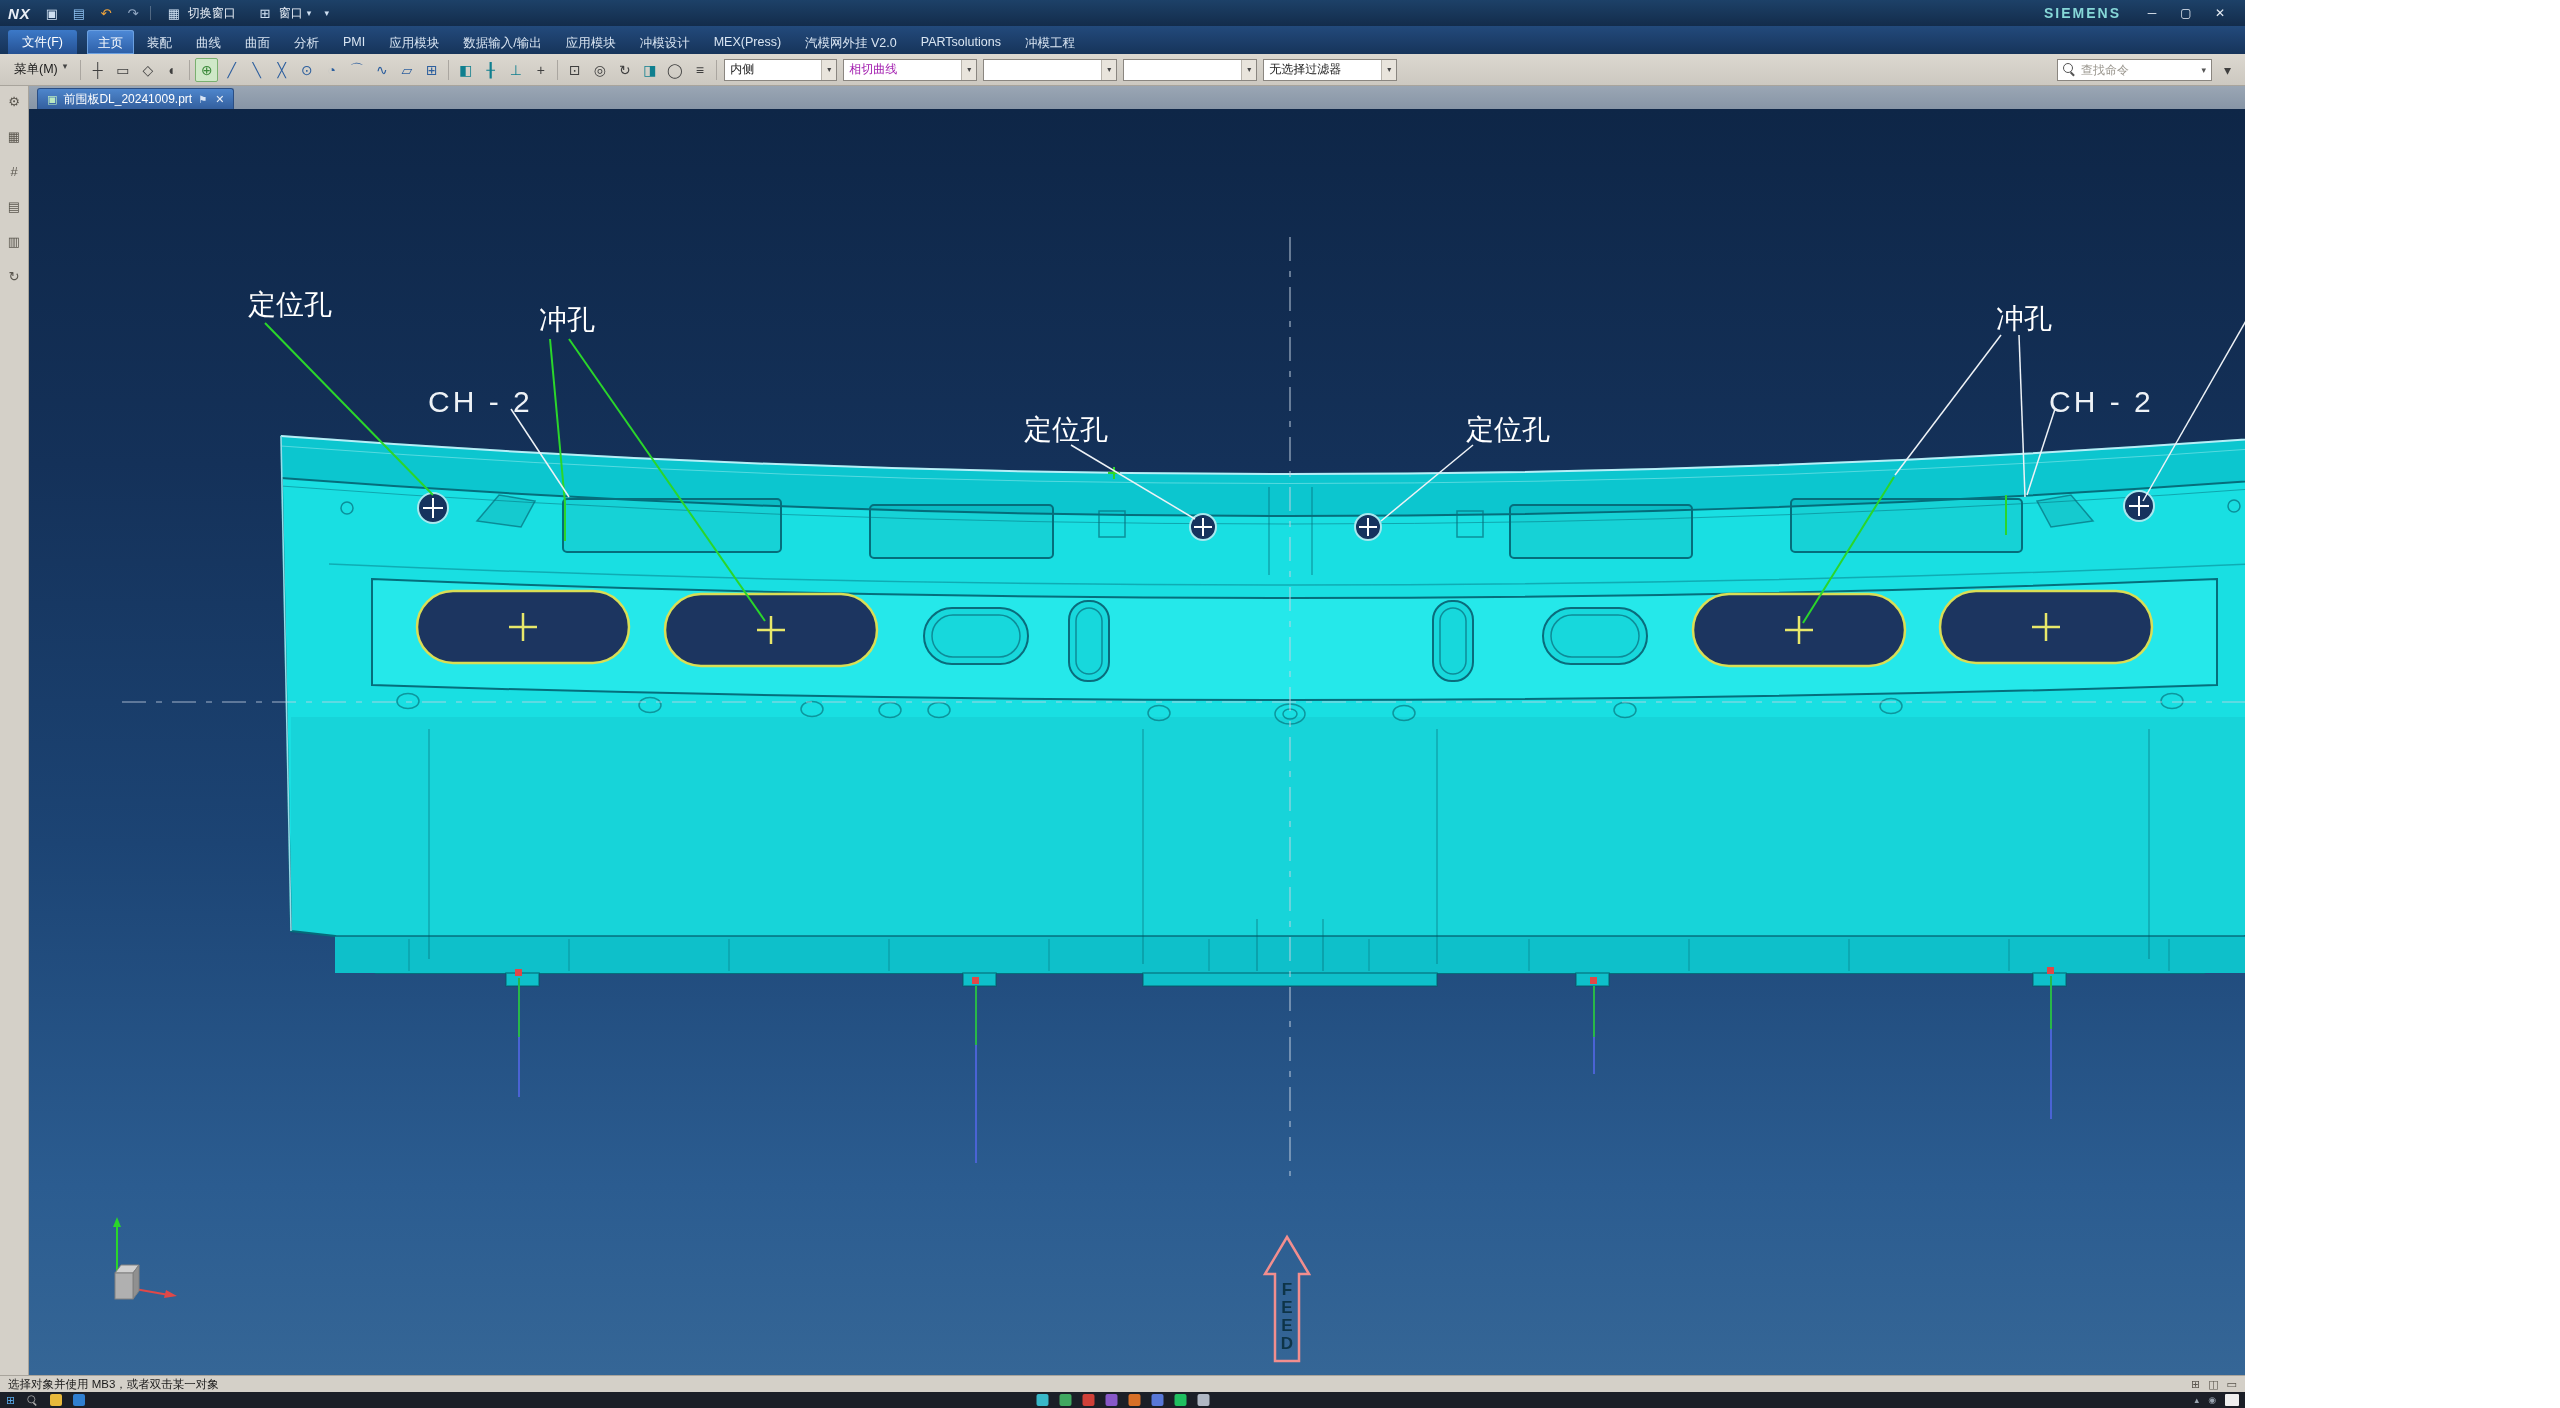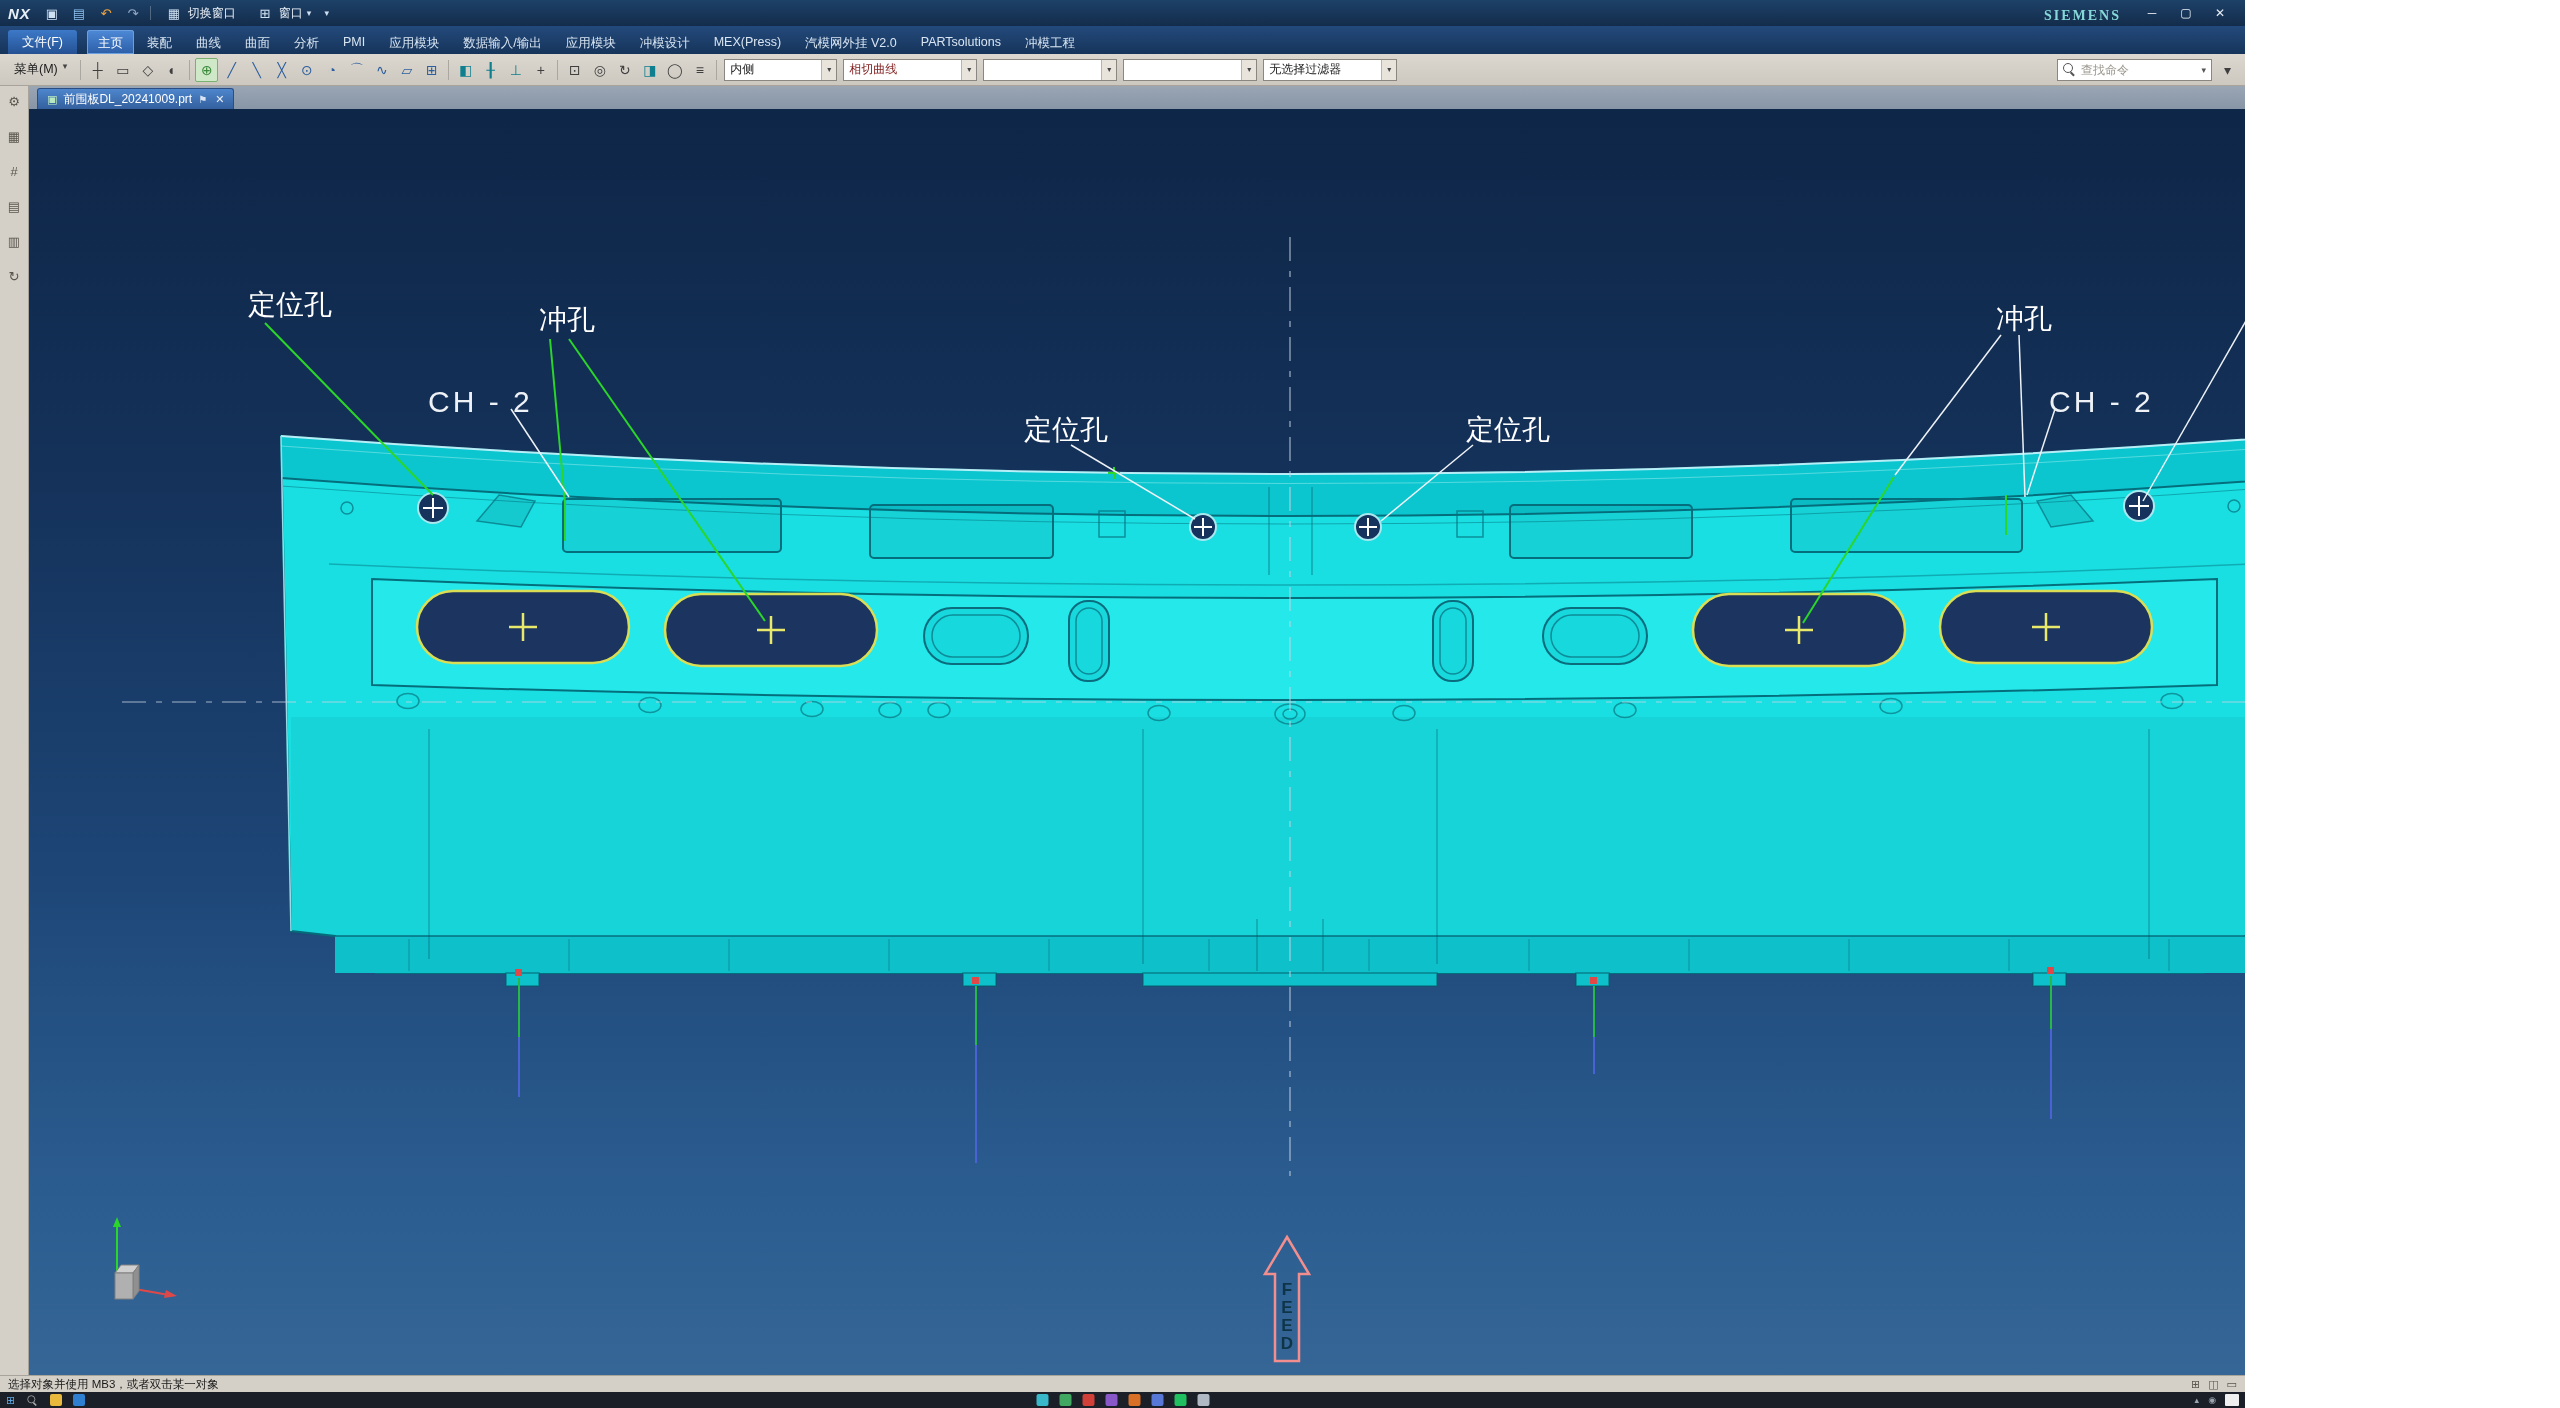--- a/index.html
+++ b/index.html
@@ -11,21 +11,21 @@
   .titlebar { height:26px; background:linear-gradient(#1d4168,#132c4b); display:flex;
     align-items:center; padding:0 8px; color:#e8eef6; position:relative; }
   .tb-left { display:flex; align-items:center; gap:7px; z-index:2; }
   .nx-logo { font-weight:bold; font-style:italic; font-size:15px; letter-spacing:1px; margin-right:4px; }
   .tb-ic { font-size:13px; width:20px; text-align:center; color:#cfe0f2; }
   .tb-ic.save{ color:#8ec1f0; } .tb-ic.undo{ color:#f0a43c; } .tb-ic.redo{ color:#93a9c4; }
   .tb-sep { width:1px; height:14px; background:rgba(255,255,255,.25); }
   .tb-btn { display:flex; align-items:center; gap:4px; font-size:12px; padding:2px 6px; }
   .tb-caret { font-size:9px; color:#cfe0f2; }
   .tb-title { position:absolute; left:0; right:0; text-align:center; font-size:12.5px; color:#f0f4fa; z-index:1; }
-  .tb-right { margin-left:auto; display:flex; align-items:flex-end; z-index:2;font-family:Liberation Serif, serif; }
+  .tb-right { margin-left:auto; display:flex; align-items:center; z-index:2; }
   .brand { color:#86d8d8; font-weight:bold; font-size:14px; letter-spacing:2px; margin-right:14px; }
   .winbtn { width:34px; height:22px; text-align:center; line-height:22px; font-size:12px; color:#e8eef6; }
 
   
   .ribbontabs { height:28px; background:linear-gradient(#234a7c,#16345a); display:flex;
     align-items:flex-end; padding:0 4px; gap:2px; }
   .file-btn { background:linear-gradient(#3c79c8,#255193); color:#fff; font-size:12.5px;
     padding:4px 14px; height:24px; border-radius:3px 3px 0 0; margin:0 8px 0 4px; }
   .rtab { color:#d9e5f2; font-size:12.5px; padding:5px 11px; height:24px; white-space:nowrap; }
   .rtab.active { background:linear-gradient(#4e8ad8,#2c5ea6); color:#fff;
@@ -39,21 +39,21 @@
   .t-ic { width:23px; height:24px; display:flex; align-items:center; justify-content:center;
     font-size:14px; color:#3f3f3f; border:1px solid transparent; border-radius:2px; }
   .t-ic.b{ color:#2d5f9e; } .t-ic.t{ color:#0f7f8f; } .t-ic.g2{ color:#3a8a3a; }
   .t-ic.on{ background:#cfe8c8; border-color:#7ab070; }
   .t-sep { width:1px; height:20px; background:#aaa6a0; margin:0 3px; }
   .combo { height:22px; background:#fff; border:1px solid #8a8680; display:flex;
     align-items:center; font-size:12px; color:#1a1a1a; padding:0 0 0 5px; margin:0 2px; }
   .combo .cv { flex:1; white-space:nowrap; overflow:hidden; }
   .combo .car { width:15px; align-self:stretch; display:flex; align-items:center; justify-content:center;
     background:#e8e4dc; border-left:1px solid #b8b4ac; font-size:8px; color:#444; margin-left:4px; }
-  .combo.dis .cv { color:#7f1d1d; }
+  .combo.dis .cv { color:#a21caf; }
   .w113{width:113px;} .w134{width:134px;}
   .toolbar-right { margin-left:auto; display:flex; align-items:center; gap:4px; }
   .searchbox { width:155px; height:22px; background:#fff; border:1px solid #8a8680;
     display:flex; align-items:center; padding:0 5px; gap:5px; }
   .searchbox input { border:none; outline:none; flex:1; min-width:0; font-size:12px; background:transparent; color:#333; }
   .searchbox input::placeholder { color:#9a968e; }
   .mag { width:13px; height:13px; position:relative; flex:0 0 auto; }
   .mag::before { content:""; position:absolute; width:8px; height:8px; border:1.5px solid #555;
     border-radius:50%; left:0; top:0; }
   .mag::after { content:""; position:absolute; width:5px; height:1.6px; background:#555;

